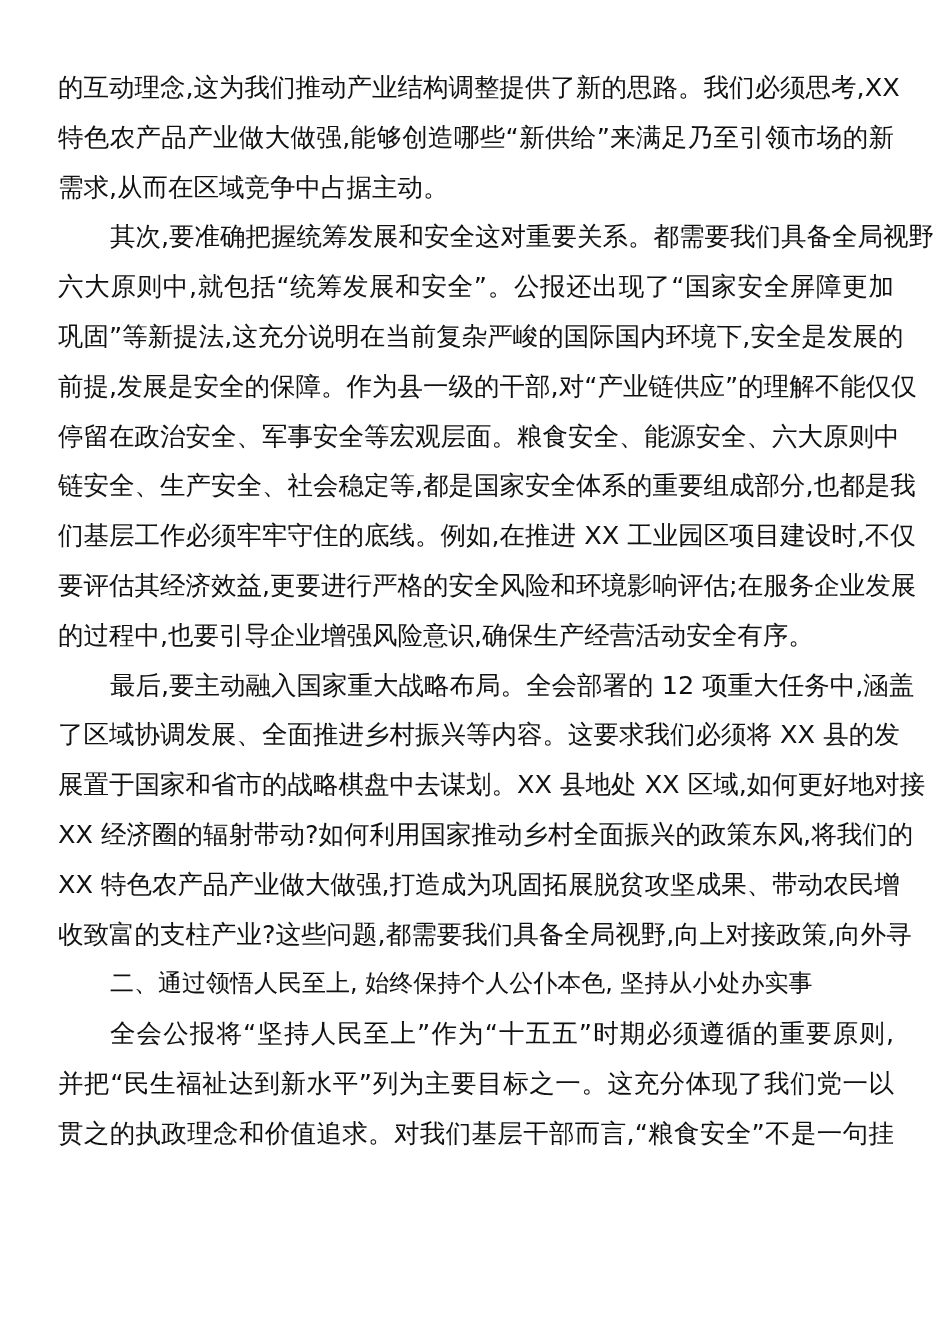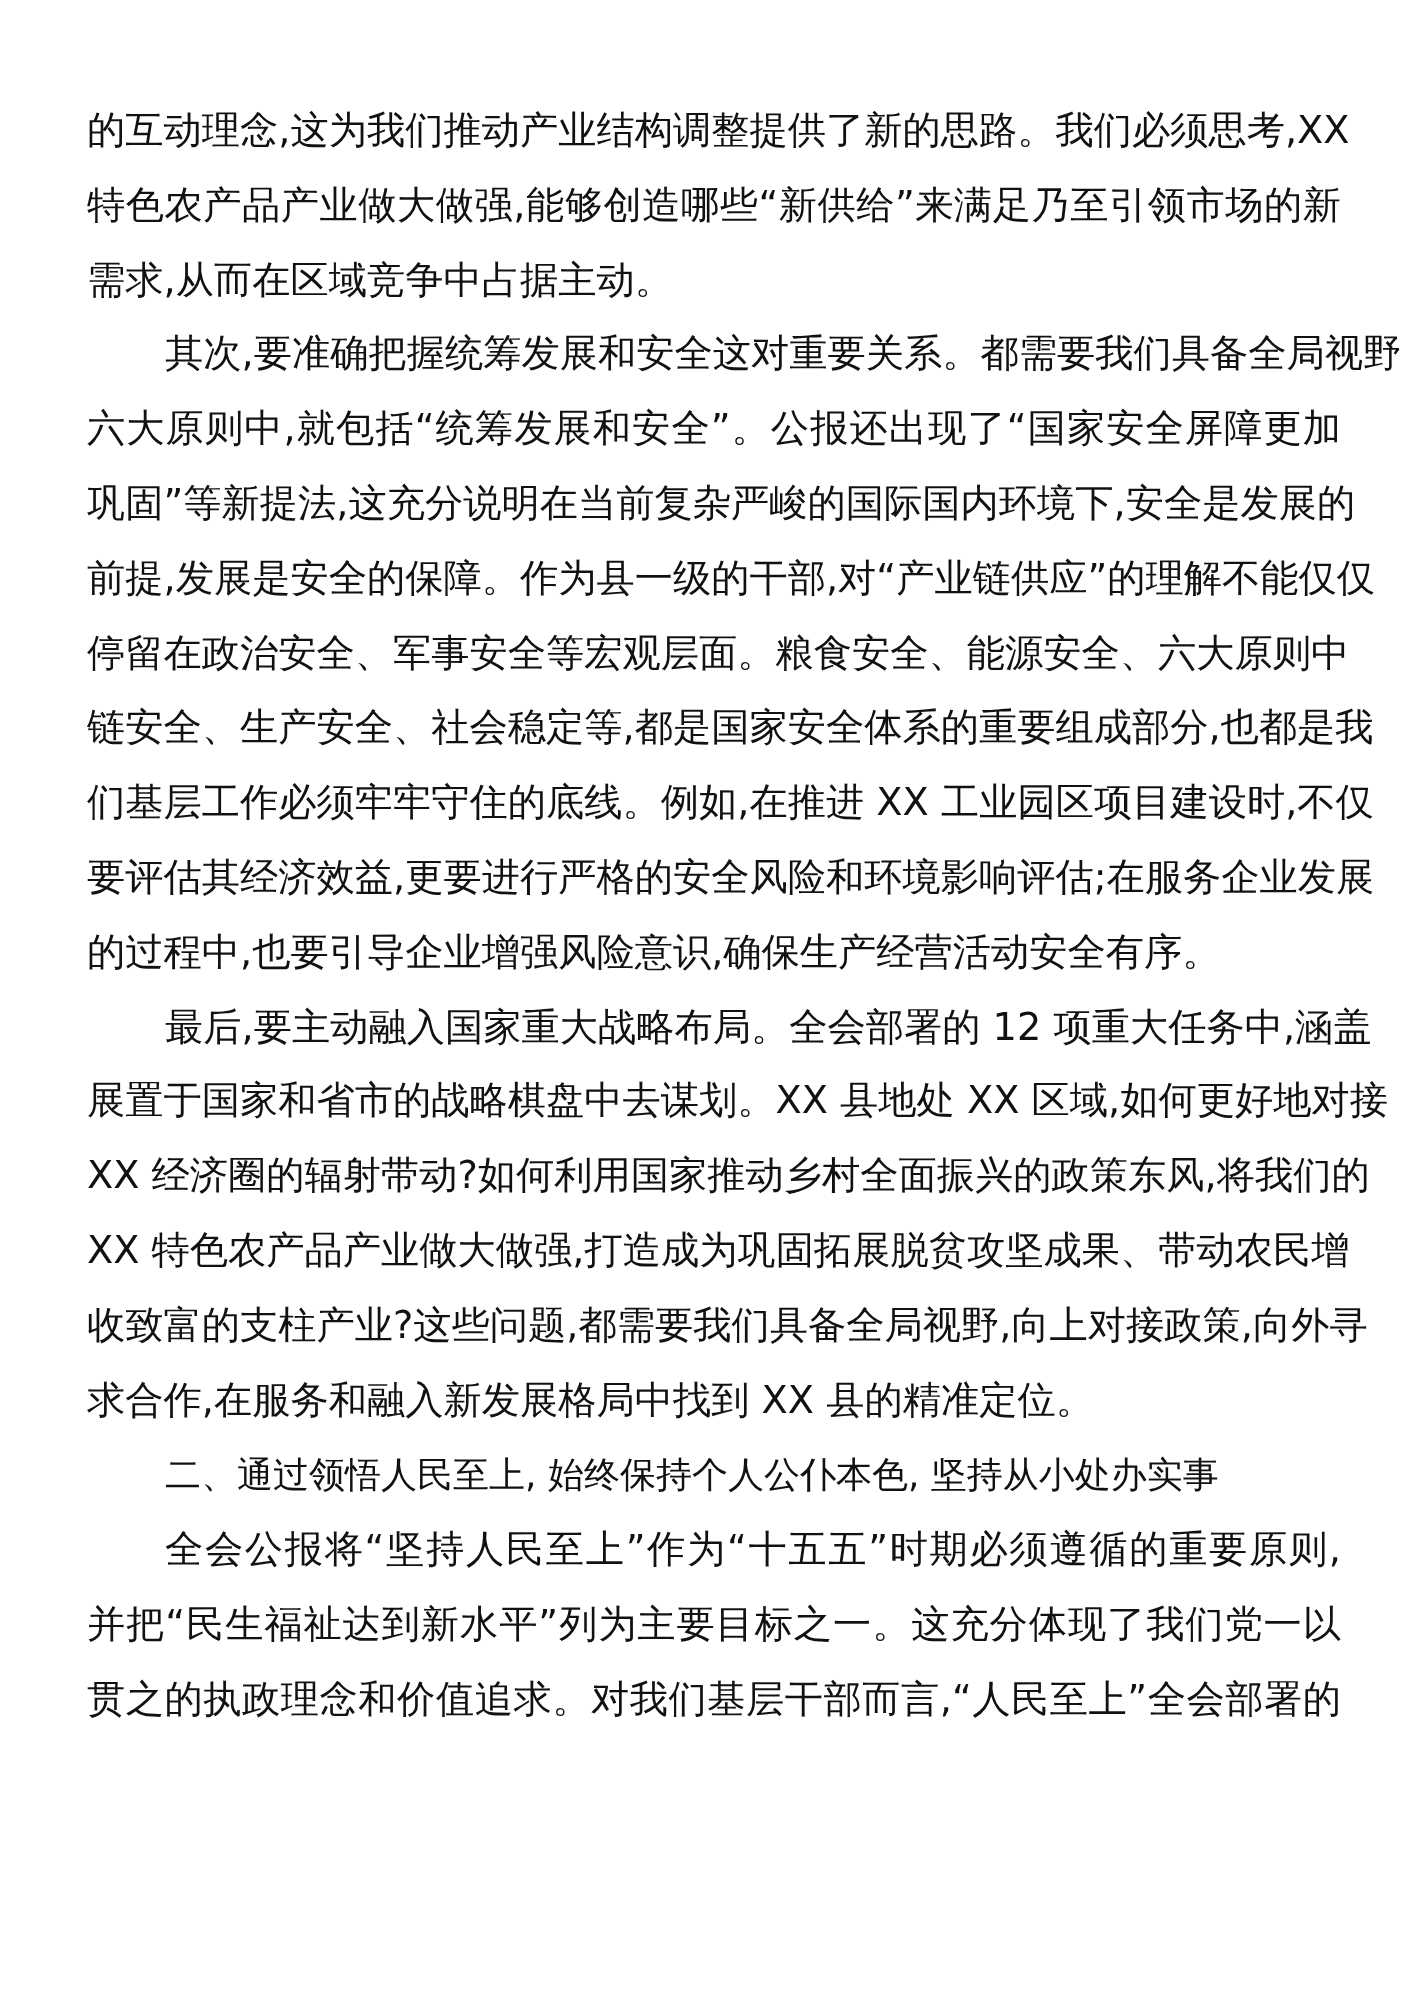--- a/index.html
+++ b/index.html
@@ -39,26 +39,26 @@
     <div class="line">六大原则中,就包括“统筹发展和安全”。公报还出现了“国家安全屏障更加</div>
     <div class="line">巩固”等新提法,这充分说明在当前复杂严峻的国际国内环境下,安全是发展的</div>
     <div class="line">前提,发展是安全的保障。作为县一级的干部,对“产业链供应”的理解不能仅仅</div>
     <div class="line">停留在政治安全、军事安全等宏观层面。粮食安全、能源安全、六大原则中</div>
     <div class="line">链安全、生产安全、社会稳定等,都是国家安全体系的重要组成部分,也都是我</div>
     <div class="line">们基层工作必须牢牢守住的底线。例如,在推进 XX 工业园区项目建设时,不仅</div>
     <div class="line">要评估其经济效益,更要进行严格的安全风险和环境影响评估;在服务企业发展</div>
     <div class="line last">的过程中,也要引导企业增强风险意识,确保生产经营活动安全有序。</div>
 
     <div class="line indent">最后,要主动融入国家重大战略布局。全会部署的 12 项重大任务中,涵盖</div>
+    <div class="line">了区域协调发展、全面推进乡村振兴等内容。这要求我们必须将 XX 县的发</div>
     <div class="line">展置于国家和省市的战略棋盘中去谋划。XX 县地处 XX 区域,如何更好地对接</div>
     <div class="line">XX 经济圈的辐射带动?如何利用国家推动乡村全面振兴的政策东风,将我们的</div>
     <div class="line">XX 特色农产品产业做大做强,打造成为巩固拓展脱贫攻坚成果、带动农民增</div>
     <div class="line">收致富的支柱产业?这些问题,都需要我们具备全局视野,向上对接政策,向外寻</div>
-    <div class="line last">求合作,在服务和融入新发展格局中找到 XX 县的精准定位。</div>
 
     <div class="line heading">二、通过领悟人民至上, 始终保持个人公仆本色, 坚持从小处办实事</div>
 
     <div class="line indent">全会公报将“坚持人民至上”作为“十五五”时期必须遵循的重要原则,</div>
     <div class="line">并把“民生福祉达到新水平”列为主要目标之一。这充分体现了我们党一以</div>
-    <div class="line">贯之的执政理念和价值追求。对我们基层干部而言,“人民至上”全会部署的</div>
+    <div class="line">贯之的执政理念和价值追求。对我们基层干部而言,“粮食安全”不是一句挂</div>
 
   </div>
 </div>
 
 </body></html>

